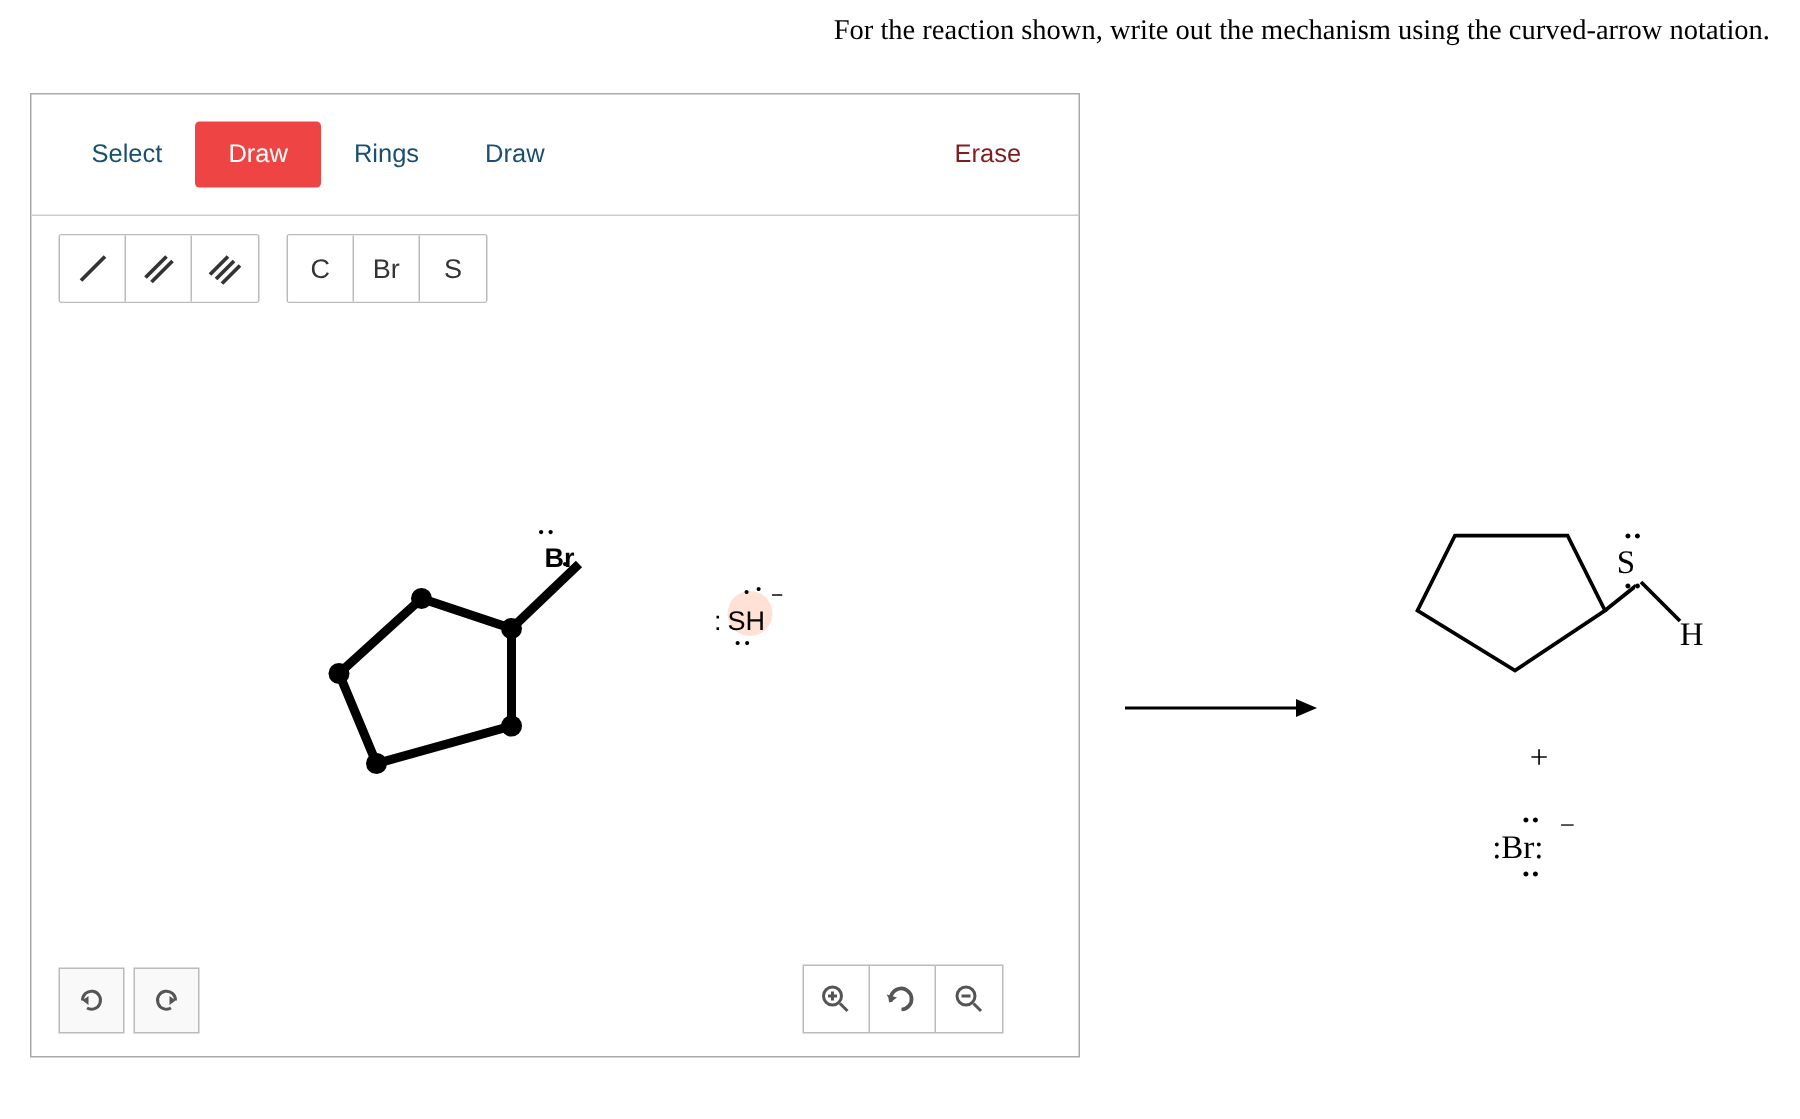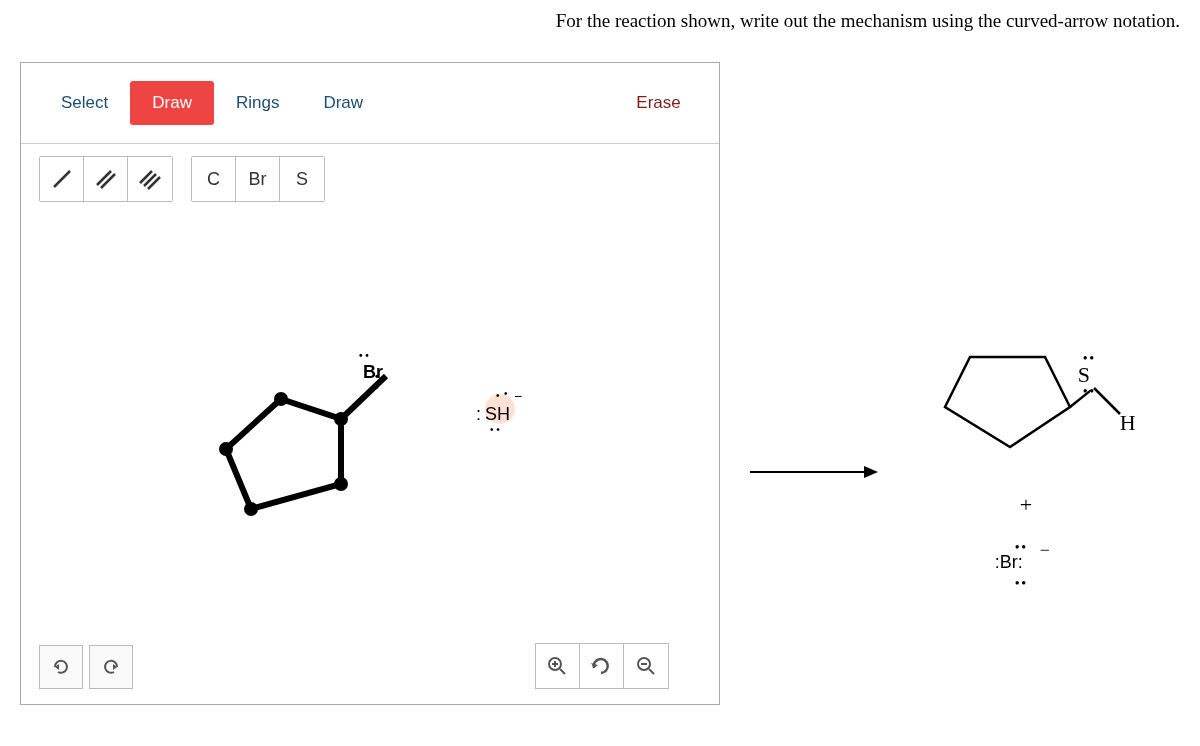--- a/index.html
+++ b/index.html
@@ -203,22 +203,22 @@
       position: absolute;
       top: 430px;
       left: 110px;
       font-size: 22px;
       font-family: Georgia, serif;
     }
     .br-product {
       position: absolute;
       top: 490px;
       left: 85px;
-      font-family: Liberation Sans, sans-serif;
-      font-size: 18px;
+      font-family: Liberation Serif, serif;
+      font-size: 22px;
     }
     .dots-top-s { position: absolute; top: 289px; left: 173px; font-size: 14px; letter-spacing: -1px; }
     .dots-bot-s { position: absolute; top: 322px; left: 173px; font-size: 14px; letter-spacing: -1px; }
     .dots-top-br { position: absolute; top: 478px; left: 105px; font-size: 14px; letter-spacing: -1px; }
     .dots-bot-br { position: absolute; top: 514px; left: 105px; font-size: 14px; letter-spacing: -1px; }
     .minus-br { position: absolute; top: 478px; left: 130px; font-size: 18px; }
   </style>
 </head>
 <body>
 

